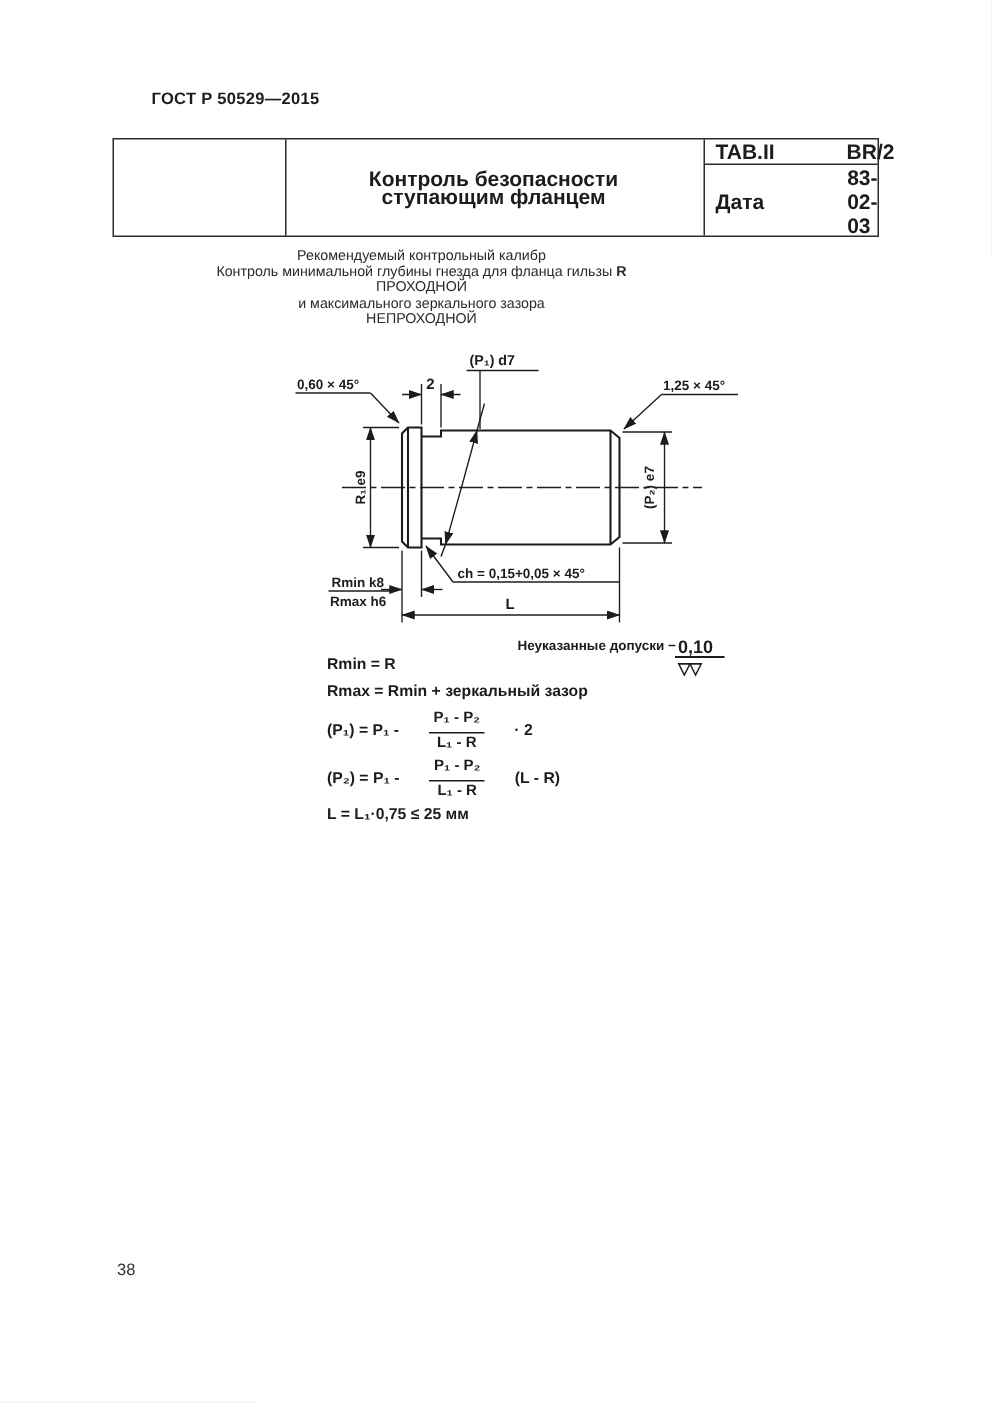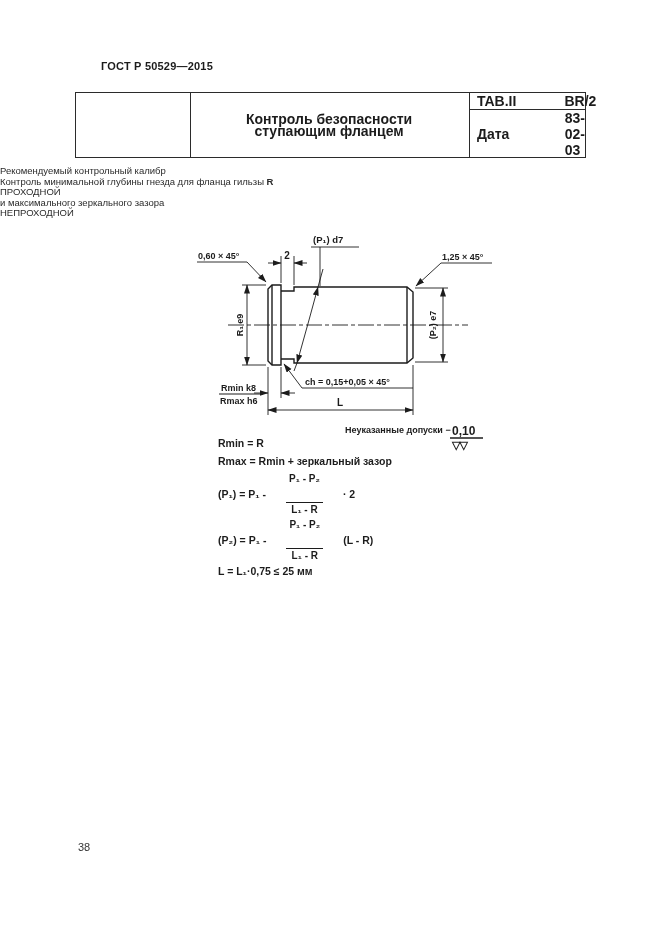--- a/index.html
+++ b/index.html
@@ -28,36 +28,36 @@
     font-size:14px;font-weight:bold;line-height:12.5px;text-align:center;
   }
   .tbl-col3{position:absolute;right:0;top:0;bottom:0;width:115px;border-left:1.2px solid #2b2b2b;
     display:flex;flex-direction:column;}
   .tbl-row{flex:1;display:flex;align-items:center;font-size:14px;font-weight:bold;}
   .tbl-row + .tbl-row{border-top:1.2px solid #2b2b2b;}
   .tbl-row .lbl{width:70px;padding-left:7px;}
   .tbl-row .val{flex:1;padding-left:48px;}
   
   .caption{
-    position:absolute;left:0;top:166px;width:532px;
-    text-align:left;font-size:9.5px;line-height:10.6px;color:#2a2a2a;
+    position:absolute;left:15px;top:166px;width:532px;
+    text-align:center;font-size:9.5px;line-height:10.6px;color:#2a2a2a;
   }
   .caption .sym{font-weight:bold;}
   
   .drawing{position:absolute;left:190px;top:230px;}
   svg text{font-family:"Liberation Sans", sans-serif;fill:#1c1c1c;font-weight:bold;}
   
   .formulas{
     position:absolute;left:218px;top:437px;
     font-size:10.5px;font-weight:bold;line-height:13px;
   }
   .f-line{margin-bottom:5px;white-space:nowrap;}
   .f-row{display:flex;align-items:center;gap:20px;margin-bottom:4px;white-space:nowrap;}
   .frac{display:inline-flex;flex-direction:column;align-items:center;font-size:10px;line-height:11px;}
-  .frac .num{border-bottom:1.3px solid #1c1c1c;padding:0 3px 18px 3px;}
+  .frac .num{border-bottom:1.3px solid #1c1c1c;padding:0 3px 4px 3px;}
   .frac .den{padding-top:1px;}
   .page-number{position:absolute;left:78px;top:841px;font-size:11px;color:#333;}
 </style>
 </head>
 <body>
 
 <div class="page">
 
   <div class="gost-code">ГОСТ Р 50529—2015</div>
 

